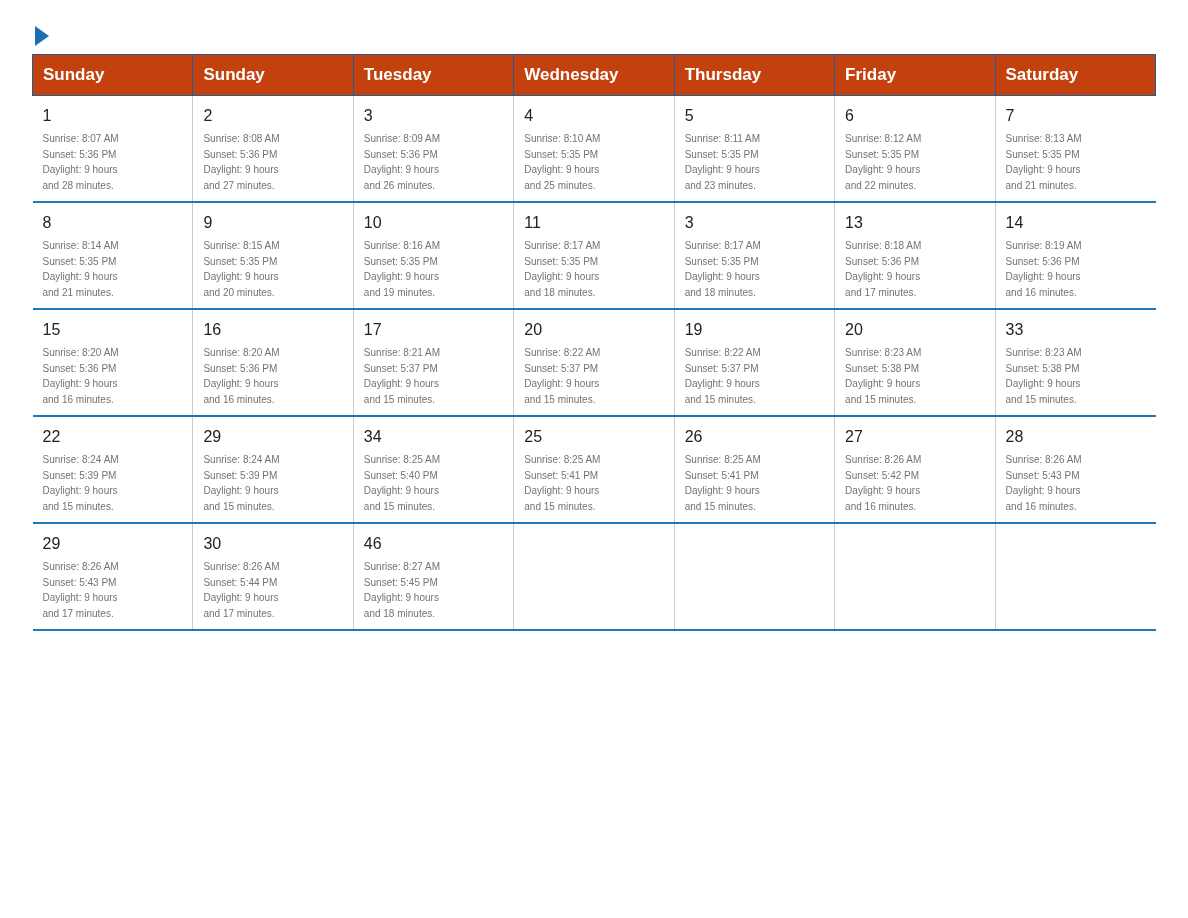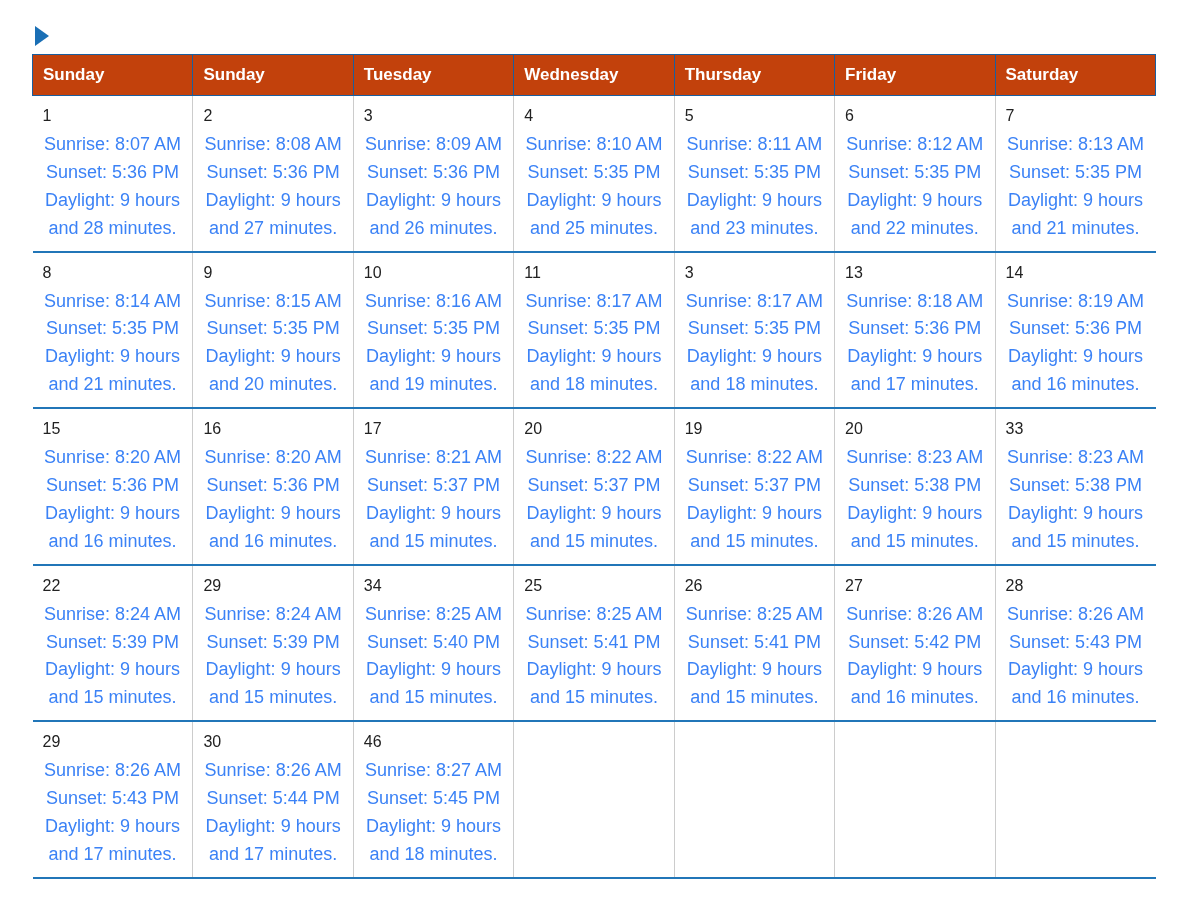--- a/index.html
+++ b/index.html
@@ -60,24 +60,23 @@
     tbody tr td:last-child {
       border-right: none;
     }
     .day-number {
       font-size: 16px;
       font-weight: normal;
       margin-bottom: 3px;
       color: #222;
     }
     .day-info {
-      font-size: 18px;
-      color: #3b82f6;
+      font-size: 10px;
+      color: #737373;
       line-height: 1.55;
-      text-align: center;
     }
     .logo-text-general {
       font-size: 30px;
       font-weight: bold;
       color: #333;
     }
     .logo-arrow {
       display: inline-block;
       width: 0;
       height: 0;

